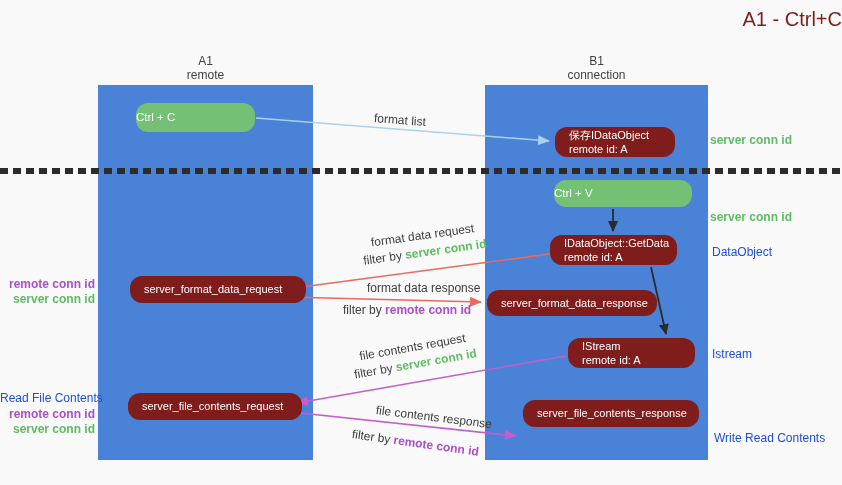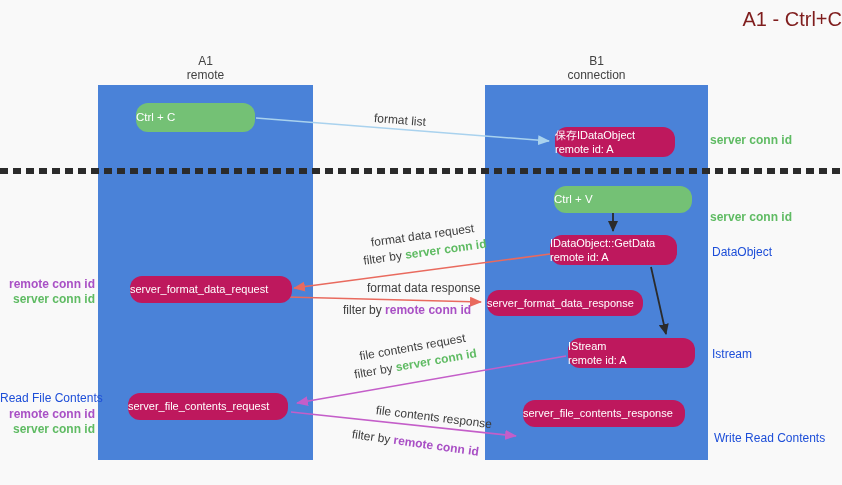--- a/index.html
+++ b/index.html
@@ -24,25 +24,25 @@
   .divider{
     left:0;top:168px;width:842px;height:6px;
     background:repeating-linear-gradient(to right,#2b2b2b 0 8px,transparent 8px 13px);
     z-index:3;
   }
   
   svg.arrows{left:0;top:0;z-index:2;pointer-events:none;}
   
   .box{z-index:4;border-radius:12px;color:#fff;white-space:nowrap;}
   .box.green{background:#74c175;font-size:11.5px;}
-  .box.orange{background:#be185d;}
+  .box.orange{background:#7f1d1d;padding-left:14px;}
   .box .one-line{display:block;}
   .box.two-line{font-size:11px;line-height:14px;padding-top:1px;box-sizing:border-box;}
   #box-ctrl-c{left:136px;top:103px;width:119px;height:29px;line-height:29px;}
-  #box-ctrl-v{left:554px;top:186px;width:138px;height:27px;line-height:27px;}
+  #box-ctrl-v{left:554px;top:180px;width:138px;height:27px;line-height:27px;}
   #box-save{left:555px;top:127px;width:120px;height:30px;}
   #box-getdata{left:550px;top:235px;width:127px;height:30px;}
   #box-istream{left:568px;top:338px;width:127px;height:30px;}
   #box-fmt-req{left:130px;top:276px;width:162px;height:27px;line-height:27px;font-size:11px;}
   #box-fmt-res{left:487px;top:290px;width:156px;height:26px;line-height:26px;font-size:11px;}
   #box-file-req{left:128px;top:393px;width:160px;height:27px;line-height:27px;font-size:11px;}
   #box-file-res{left:523px;top:400px;width:162px;height:27px;line-height:27px;font-size:11px;}
   
   .side-label{font-size:12px;white-space:nowrap;z-index:4;}
   .green-txt{color:#5fbb63;font-weight:700;}

